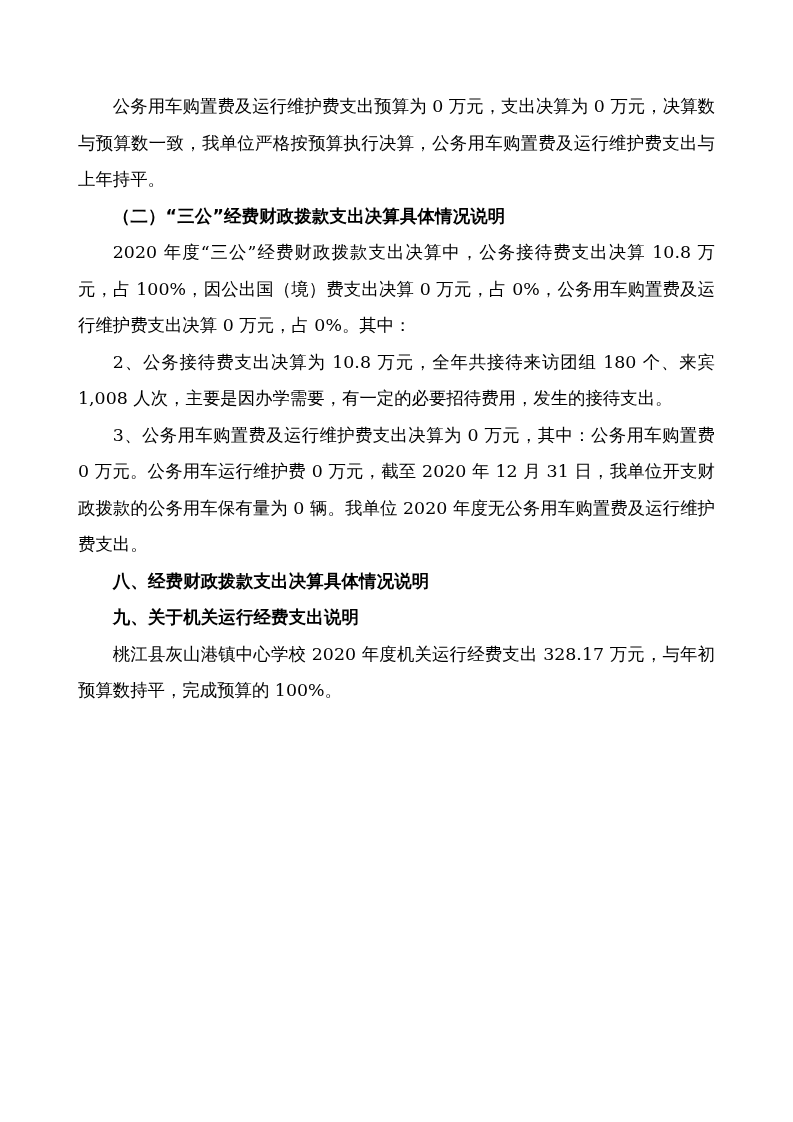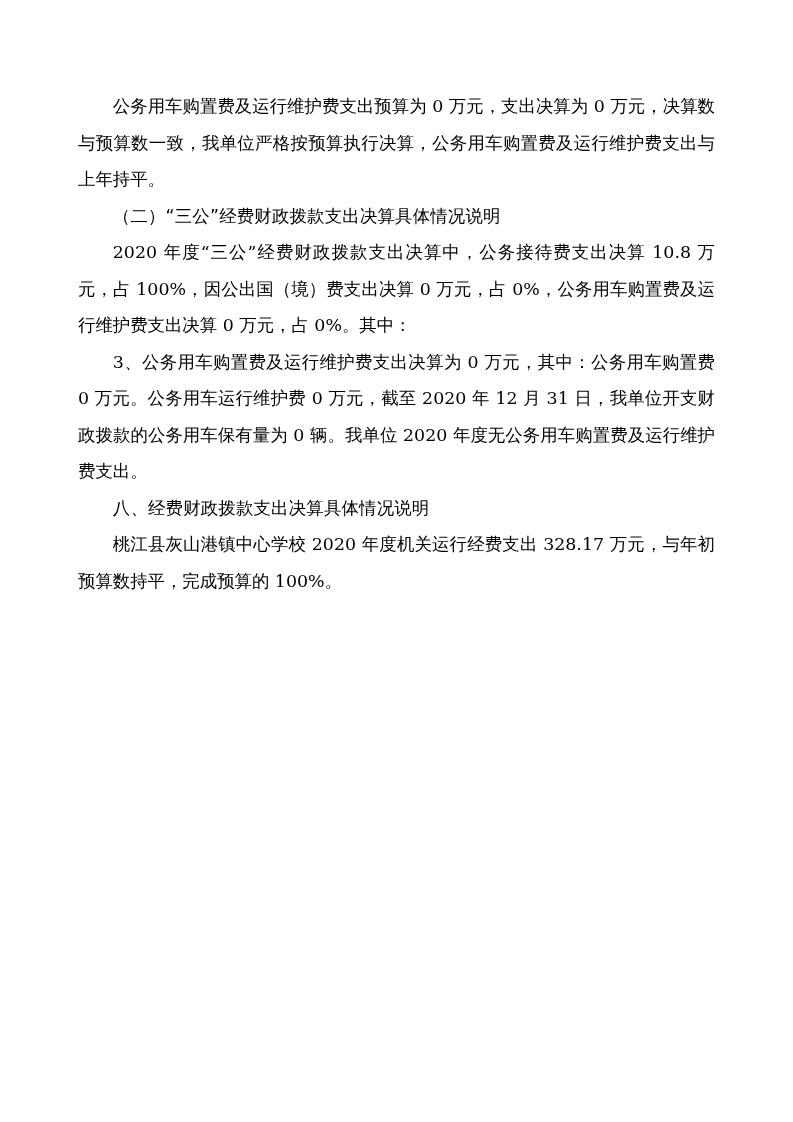--- a/index.html
+++ b/index.html
@@ -26,44 +26,46 @@
   }
   p {
     margin: 0;
     padding: 0;
   }
   .para {
     text-indent: 2em;
   }
   .heading {
     text-indent: 2em;
-    font-weight: normal;
+    font-weight: bold;
     font-family: "DejaVu Sans", "Liberation Sans", sans-serif;
     font-size: 17.4px;
     letter-spacing: 0.2px;
   }
 </style>
 </head>
 <body>
 
 <div class="page">
   <div class="doc-body">
 
     <p class="para">公务用车购置费及运行维护费支出预算为 0 万元，支出决算为 0 万元，决算数与预算数一致，我单位严格按预算执行决算，公务用车购置费及运行维护费支出与上年持平。</p>
 
     <p class="heading">（二）“三公”经费财政拨款支出决算具体情况说明</p>
 
     <p class="para">2020 年度“三公”经费财政拨款支出决算中，公务接待费支出决算 10.8 万元，占 100%，因公出国（境）费支出决算 0 万元，占 0%，公务用车购置费及运行维护费支出决算 0 万元，占 0%。其中：</p>
 
 
+    <p class="para">2、公务接待费支出决算为 10.8 万元，全年共接待来访团组 180 个、来宾 1,008 人次，主要是因办学需要，有一定的必要招待费用，发生的接待支出。</p>
 
     <p class="para">3、公务用车购置费及运行维护费支出决算为 0 万元，其中：公务用车购置费 0 万元。公务用车运行维护费 0 万元，截至 2020 年 12 月 31 日，我单位开支财政拨款的公务用车保有量为 0 辆。我单位 2020 年度无公务用车购置费及运行维护费支出。</p>
 
     <p class="heading">八、经费财政拨款支出决算具体情况说明</p>
 
 
+    <p class="heading">九、关于机关运行经费支出说明</p>
 
     <p class="para">桃江县灰山港镇中心学校 2020 年度机关运行经费支出 328.17 万元，与年初预算数持平，完成预算的 100%。</p>
 
 
 
   </div>
 </div>
 
 </body></html>

